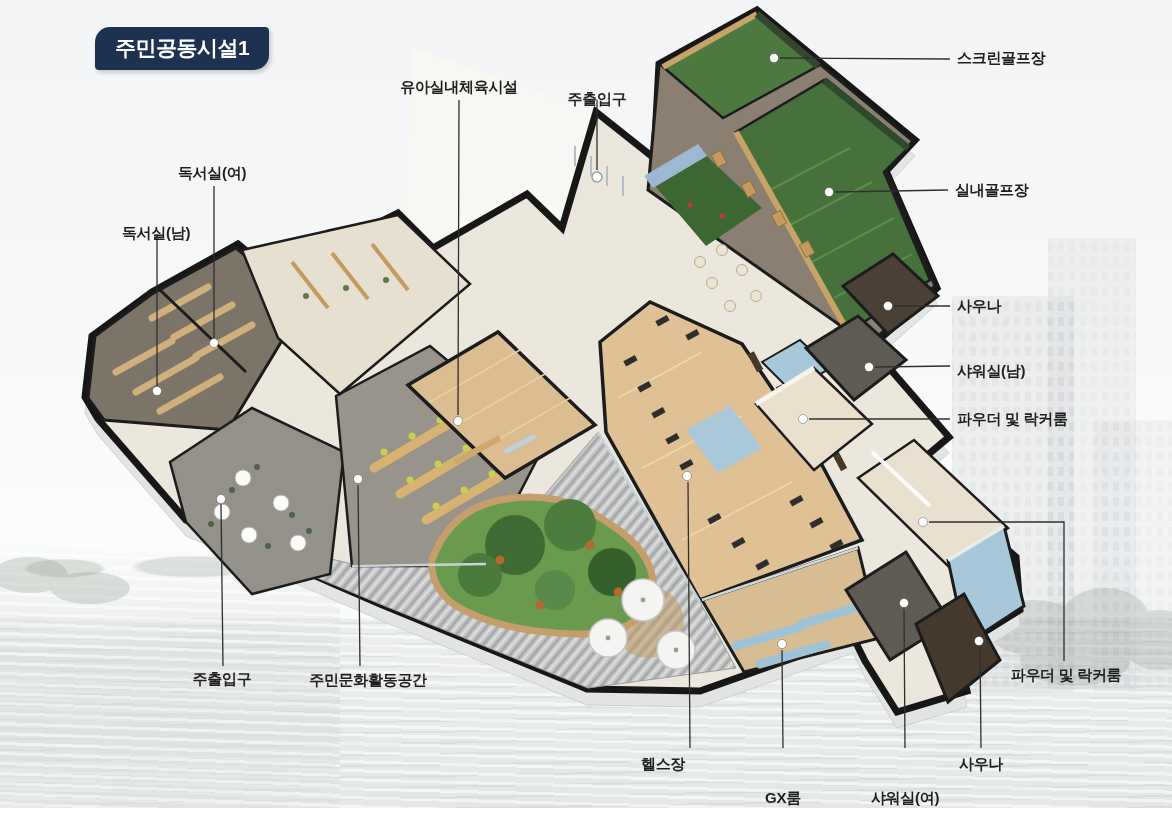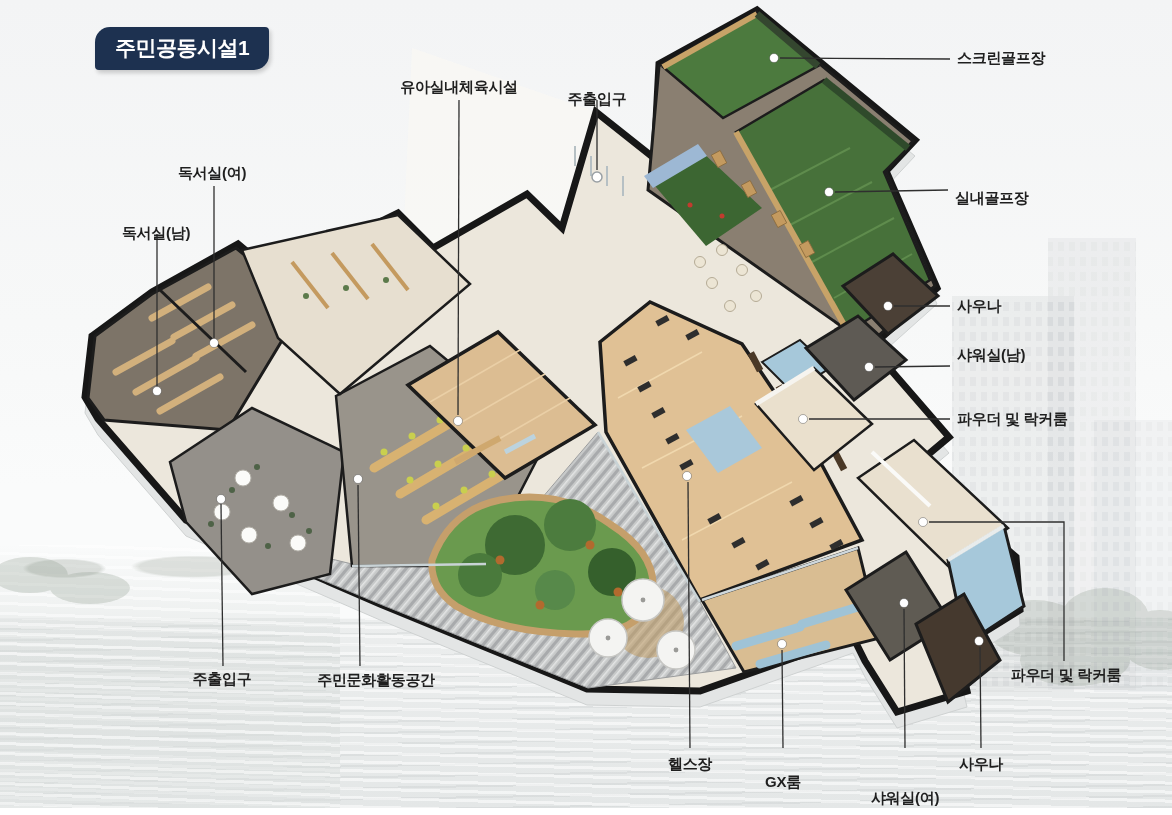--- a/index.html
+++ b/index.html
@@ -329,27 +329,27 @@
       <circle cx="979" cy="641" r="4.5"></circle>
       <circle cx="597" cy="177" r="5" fill="#ffffff" stroke="#9aa0a4" stroke-width="1.5"></circle>
     </g>
   </svg>
 
   <div class="title-badge">주민공동시설1</div>
 
   <div class="lbl center" style="left:459px;top:78px">유아실내체육시설</div>
   <div class="lbl center" style="left:597px;top:90px">주출입구</div>
   <div class="lbl" style="left:957px;top:49px">스크린골프장</div>
-  <div class="lbl" style="left:955px;top:189px">실내골프장</div>
+  <div class="lbl" style="left:955px;top:181px">실내골프장</div>
   <div class="lbl" style="left:957px;top:297px">사우나</div>
-  <div class="lbl" style="left:957px;top:346px">샤워실(남)</div>
+  <div class="lbl" style="left:957px;top:362px">샤워실(남)</div>
   <div class="lbl" style="left:957px;top:410px">파우더 및 락커룸</div>
   <div class="lbl center" style="left:212px;top:164px">독서실(여)</div>
   <div class="lbl center" style="left:156px;top:224px">독서실(남)</div>
   <div class="lbl center" style="left:222px;top:670px">주출입구</div>
-  <div class="lbl center" style="left:376px;top:671px">주민문화활동공간</div>
-  <div class="lbl center" style="left:690px;top:755px">헬스장</div>
-  <div class="lbl center" style="left:783px;top:773px">GX룸</div>
+  <div class="lbl center" style="left:368px;top:671px">주민문화활동공간</div>
+  <div class="lbl center" style="left:663px;top:755px">헬스장</div>
+  <div class="lbl center" style="left:783px;top:789px">GX룸</div>
   <div class="lbl center" style="left:905px;top:789px">샤워실(여)</div>
   <div class="lbl center" style="left:981px;top:755px">사우나</div>
   <div class="lbl center" style="left:1066px;top:666px">파우더 및 락커룸</div>
 
 </div>
 
 </body></html>

